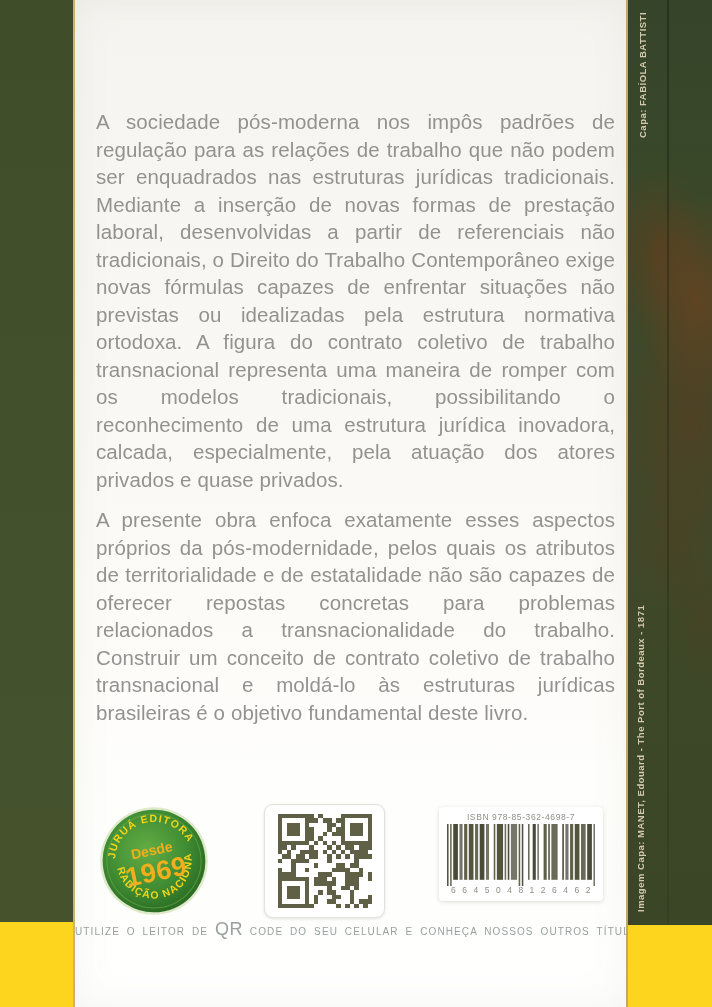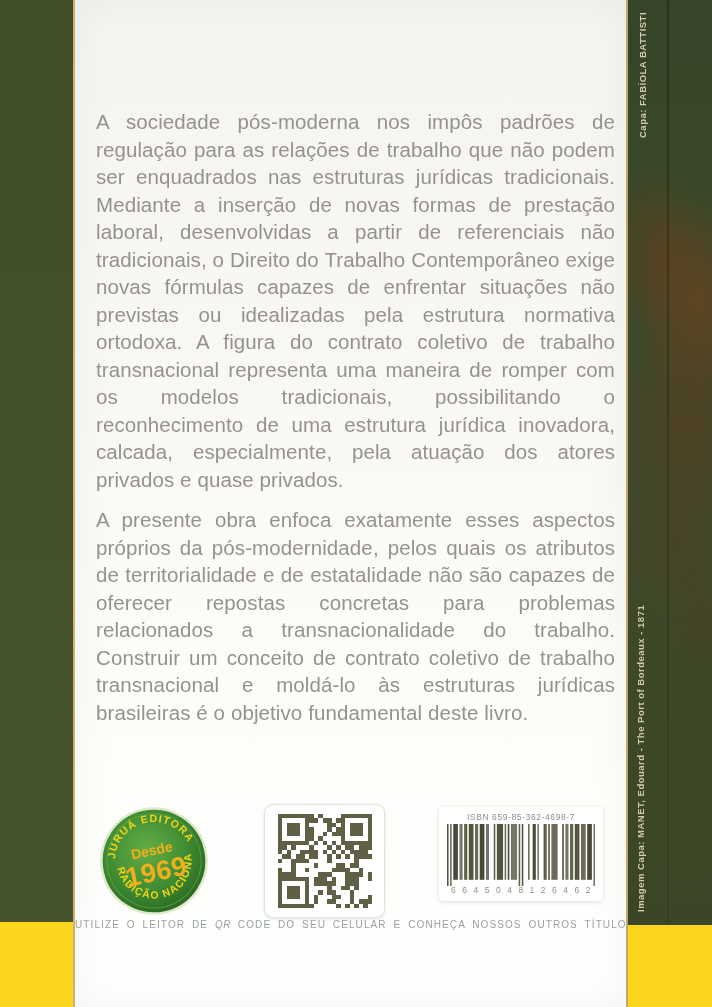--- a/index.html
+++ b/index.html
@@ -54,21 +54,21 @@
   .barcode-box svg{width:148px;height:62px;margin-top:2px;}
   .isbn-digits{
     font-size:8.5px;color:#8e8e86;letter-spacing:6.5px;margin-top:-1px;
     white-space:nowrap;padding-left:6px;
   }
   .qr-notice{
     position:absolute;left:0;top:919px;width:555px;text-align:center;
     color:#9aa0a0;font-size:10px;letter-spacing:1.1px;word-spacing:3px;
     white-space:nowrap;
   }
-  .qr-notice .qr-big{font-size:10px;letter-spacing:.5px;font-style:italic;}
+  .qr-notice .qr-big{font-size:18px;letter-spacing:.5px;}
   
   .strip-right{
     position:absolute;left:628px;top:0;width:84px;height:1007px;
     background:
       radial-gradient(90px 150px at 70px 300px,rgba(122,64,28,.55),rgba(122,64,28,0) 70%),
       radial-gradient(70px 120px at 30px 250px,rgba(110,58,26,.45),rgba(110,58,26,0) 70%),
       radial-gradient(80px 160px at 60px 420px,rgba(100,54,26,.40),rgba(100,54,26,0) 75%),
       radial-gradient(60px 100px at 45px 540px,rgba(96,52,26,.25),rgba(96,52,26,0) 75%),
       radial-gradient(50px 90px at 75px 620px,rgba(96,52,26,.20),rgba(96,52,26,0) 75%),
       linear-gradient(180deg,#36452a 0%,#3a4829 20%,#41482a 45%,#3c4827 70%,#394526 100%);
@@ -367,21 +367,21 @@
           <rect x="7" y="20" width="1" height="1"></rect>
           <rect x="13" y="20" width="1" height="1"></rect>
           <rect x="15" y="20" width="1" height="1"></rect>
           <rect x="17" y="20" width="1" height="1"></rect>
           <rect x="19" y="20" width="1" height="1"></rect>
         </g>
       </svg>
   </div>
 
   <div class="barcode-box">
-    <div class="isbn-label">ISBN 659-85-362-4698-7</div>
+    <div class="isbn-label">ISBN 978-85-362-4698-7</div>
     <svg id="barcode-svg" viewBox="0 0 95 40" preserveAspectRatio="none">
         <rect x="0" y="0" width="1" height="40" fill="#55543e"></rect>
         <rect x="2" y="0" width="1" height="40" fill="#6a6a58"></rect>
         <rect x="4" y="0" width="3" height="36" fill="#4a4a38"></rect>
         <rect x="8" y="0" width="2" height="36" fill="#75756a"></rect>
         <rect x="11" y="0" width="2" height="36" fill="#5f6046"></rect>
         <rect x="14" y="0" width="3" height="36" fill="#55543e"></rect>
         <rect x="18" y="0" width="2" height="36" fill="#6a6a58"></rect>
         <rect x="21" y="0" width="3" height="36" fill="#4a4a38"></rect>
         <rect x="25" y="0" width="2" height="36" fill="#75756a"></rect>

